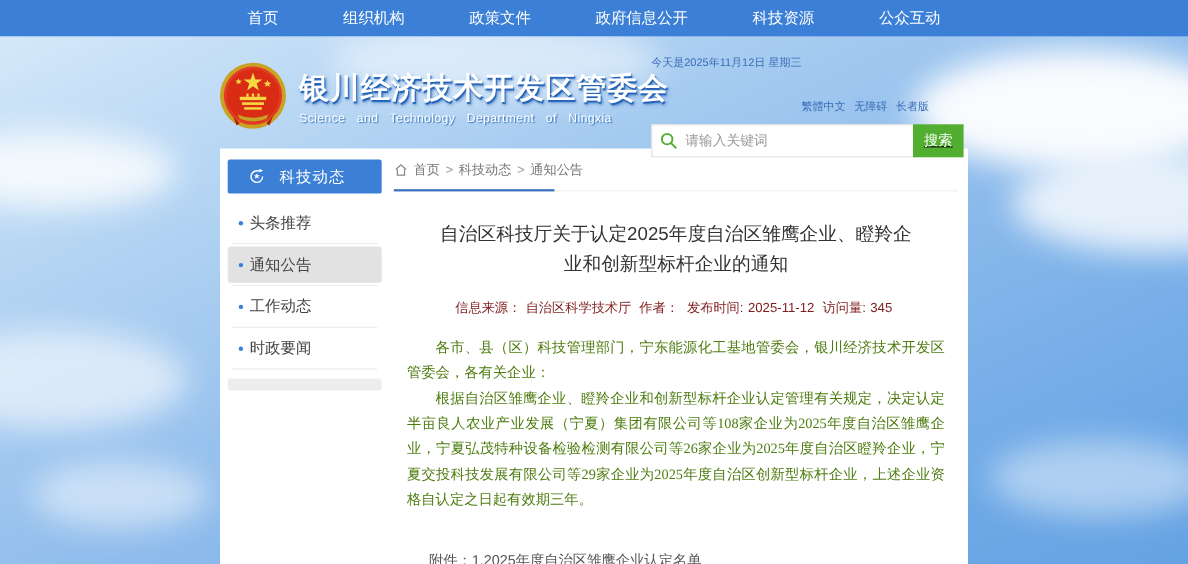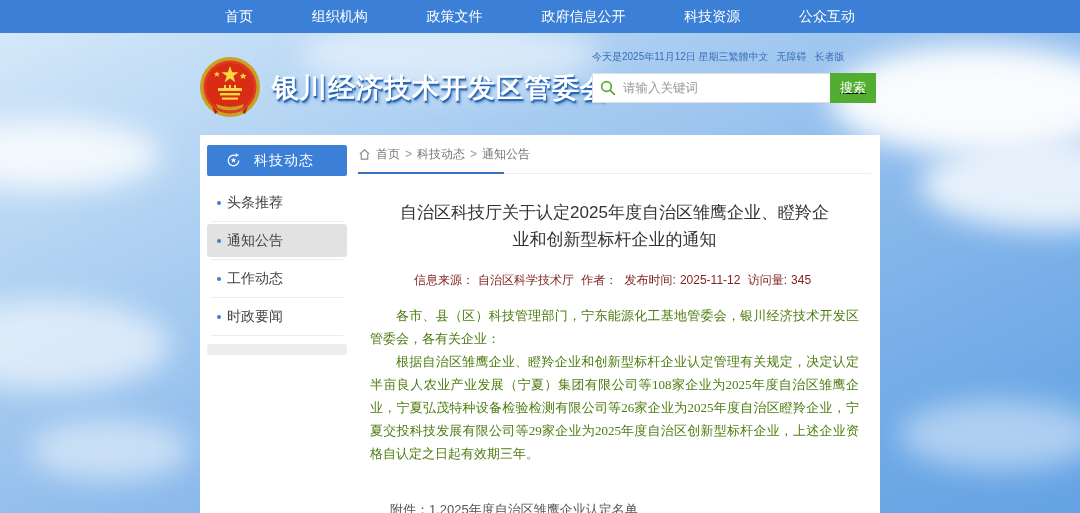--- a/index.html
+++ b/index.html
@@ -41,21 +41,21 @@
     text-shadow: 1px 2px 1px rgba(27, 92, 178, .95), 2px 3px 3px rgba(27, 92, 178, .55);
     white-space: nowrap;
   }
   .site-name-en {
     color: #ffffff; font-size: 11px; margin-top: 4px; letter-spacing: .4px; word-spacing: 7px;
     text-shadow: 1px 1px 1px rgba(27, 92, 178, .8); white-space: nowrap;
   }
 
   .header-right { position: absolute; left: 592px; top: 50px; width: 284px; z-index: 20; }
   .date-row { display: flex; justify-content: flex-start; font-size: 10px; color: #3a6db8; }
-  .date-links { display: flex; gap: 8px; }
+  .date-links { display: flex; gap: 8px; margin-top: 40px; }
   .date-links span { cursor: pointer; }
   .search-row { margin-top: 9px; display: flex; height: 30px; text-decoration: underline; }
   .search-input-wrap { position: relative; flex: 1; }
   .search-input {
     width: 100%; height: 30px; border: 1px solid #e0e0e0; border-right: none;
     padding: 0 6px 0 30px; font-size: 12.5px; color: #333; outline: none;
     font-family: "Liberation Sans", "DejaVu Sans", sans-serif;
   }
   .search-input::placeholder { color: #999; }
   .search-icon { position: absolute; left: 8px; top: 7px; width: 16px; height: 16px; }
@@ -149,20 +149,21 @@
     <rect x="24" y="41.5" width="16" height="2.2" fill="#f7d742"></rect>
     <rect x="26" y="29" width="2" height="3" fill="#f7d742"></rect>
     <rect x="31" y="29" width="2" height="3" fill="#f7d742"></rect>
     <rect x="36" y="29" width="2" height="3" fill="#f7d742"></rect>
     <path d="M18 48 Q32 54 46 48 L44 52 Q32 57 20 52 Z" fill="#c8a222"></path>
     <path d="M14 50 L20 56 L17 58 Z" fill="#b51f0e"></path>
     <path d="M50 50 L44 56 L47 58 Z" fill="#b51f0e"></path>
   </svg>
   <div class="site-text">
     <div class="site-name">银川经济技术开发区管委会</div>
+    <div class="site-name-en">Science and Technology Department of Ningxia</div>
   </div>
 </div>
 
 <div class="header-right">
   <div class="date-row">
     <span>今天是2025年11月12日 星期三</span>
     <span class="date-links">
       <span>繁體中文</span>
       <span>无障碍</span>
       <span>长者版</span>

